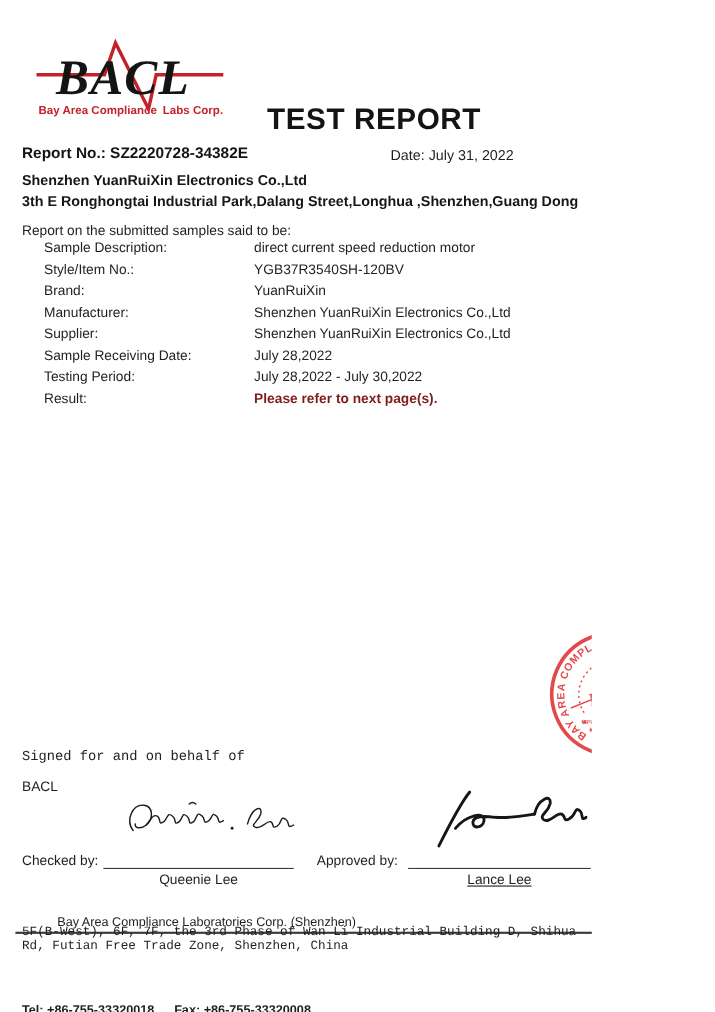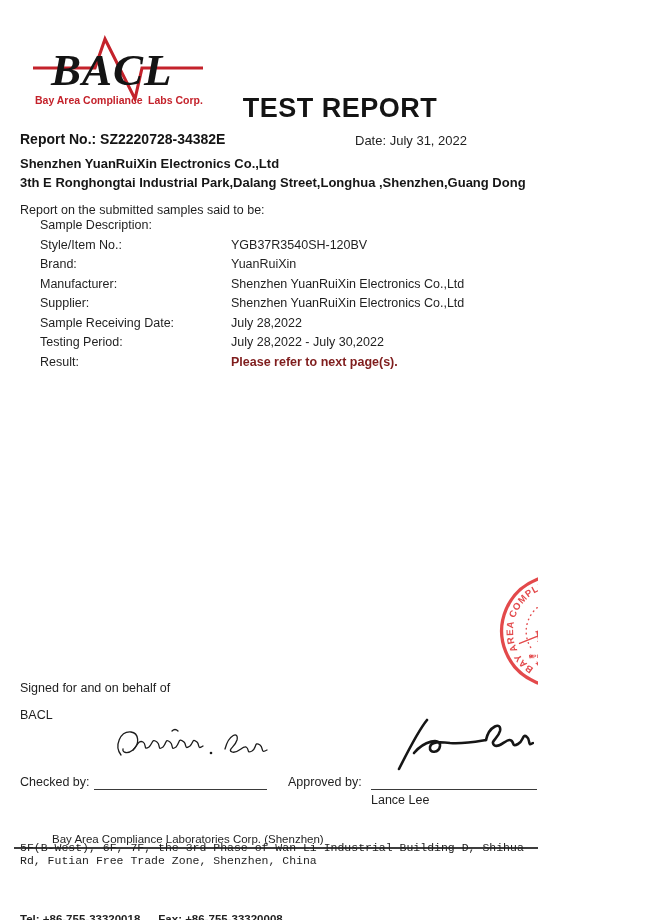--- a/index.html
+++ b/index.html
@@ -29,31 +29,31 @@
 
   
   .stamp{left:497px;top:571px;width:120px;height:120px;transform:rotate(-22deg);opacity:.93;}
   .stamp text{fill:#e13c3e;}
   .ring-text{font-size:9.6px;font-weight:bold;letter-spacing:.7px;font-family:"Liberation Sans",sans-serif;}
   .stamp-center{font-size:15.5px;font-weight:bold;font-style:italic;font-family:"Liberation Serif",serif;letter-spacing:1px;}
   .stamp-small{font-size:4.9px;font-weight:bold;letter-spacing:.4px;}
   .stamp-star{font-size:6.5px;}
 
   
-  .signed-for{left:20px;top:681px;font-size:12.5px;}
+  .signed-for{left:20px;top:681px;font-size:12.5px;font-family:Liberation Mono, monospace;}
   .signing-org{left:20px;top:708px;font-size:12.5px;}
   .sig-q{left:112px;top:722px;width:160px;height:50px;}
   .sig-l{left:394px;top:712px;width:140px;height:62px;}
   .checked-label{left:20px;top:775px;font-size:12.5px;}
   .approved-label{left:288px;top:775px;font-size:12.5px;}
   .sigline{height:0;border-bottom:1.6px solid #3a3a3a;}
   .line-checked{left:94px;top:789px;width:173px;}
   .line-approved{left:371px;top:789px;width:166px;}
   .name-checked{left:94px;top:793px;width:173px;text-align:center;font-size:12.5px;}
-  .name-approved{left:371px;top:793px;width:166px;font-size:12.5px;}
+  .name-approved{left:371px;top:793px;width:166px;text-align:center;font-size:12.5px;text-decoration:underline;}
 
   
   .footer-company{left:20px;top:833px;font-size:11.5px;padding-left:32px;}
   .footer-rule{left:14px;top:847px;width:636px;height:0;border-top:2px solid #3d3d3d;}
   .footer-address{left:20px;top:841px;font-size:11.5px;font-family:Liberation Mono, monospace;}
   .footer-telrow{left:20px;top:913px;width:622px;display:flex;justify-content:space-between;font-size:11.5px;font-weight:bold;}
   .footer-doc{margin-top:-3px;margin-left:31px;}
   .tel-gap{display:inline-block;width:18px;}
 </style>
 </head>
@@ -80,20 +80,21 @@
   <div class="abs applicant">
     <div>Shenzhen YuanRuiXin Electronics Co.,Ltd</div>
     <div>3th E Ronghongtai Industrial Park,Dalang Street,Longhua ,Shenzhen,Guang Dong</div>
   </div>
 
   <div class="abs samples-intro">Report on the submitted samples said to be:</div>
 
   <div class="abs fields">
     <div class="frow">
       <div class="flabel">Sample Description:</div>
+      <div class="fvalue">direct current speed reduction motor</div>
     </div>
     <div class="frow">
       <div class="flabel">Style/Item No.:</div>
       <div class="fvalue">YGB37R3540SH-120BV</div>
     </div>
     <div class="frow">
       <div class="flabel">Brand:</div>
       <div class="fvalue">YuanRuiXin</div>
     </div>
     <div class="frow">
@@ -156,20 +157,21 @@
       <path d="M 5,56 C 13,40 24,18 33,7"></path>
       <path d="M 20,40 C 30,28 47,24 46,33 C 45,40 35,41 36,34 C 37,28 48,29 56,30 C 70,31 80,29 92,27"></path>
       <path d="M 92,27 C 95,13 108,8 106,18 C 104,26 96,28 100,32 C 105,36 112,26 116,27 C 121,28 117,35 124,31 C 130,28 128,20 133,24 C 137,27 133,34 139,30"></path>
     </g>
   </svg>
 
   <div class="abs checked-label">Checked by:</div>
   <div class="abs approved-label">Approved by:</div>
   <div class="abs sigline line-checked"></div>
   <div class="abs sigline line-approved"></div>
+  <div class="abs name-checked">Queenie Lee</div>
   <div class="abs name-approved">Lance Lee</div>
 
   <div class="abs footer-company">Bay Area Compliance Laboratories Corp. (Shenzhen)</div>
   <div class="abs footer-rule"></div>
   <div class="abs footer-address">5F(B-West), 6F, 7F, the 3rd Phase of Wan Li Industrial Building D, Shihua Rd, Futian Free Trade Zone, Shenzhen, China</div>
   <div class="abs footer-telrow">
     <div>
       <span>Tel: +86-755-33320018</span><span class="tel-gap"></span><span>Fax: +86-755-33320008</span>
     </div>
     <div class="footer-doc">QB-CH-R001 (V1.0)</div>

